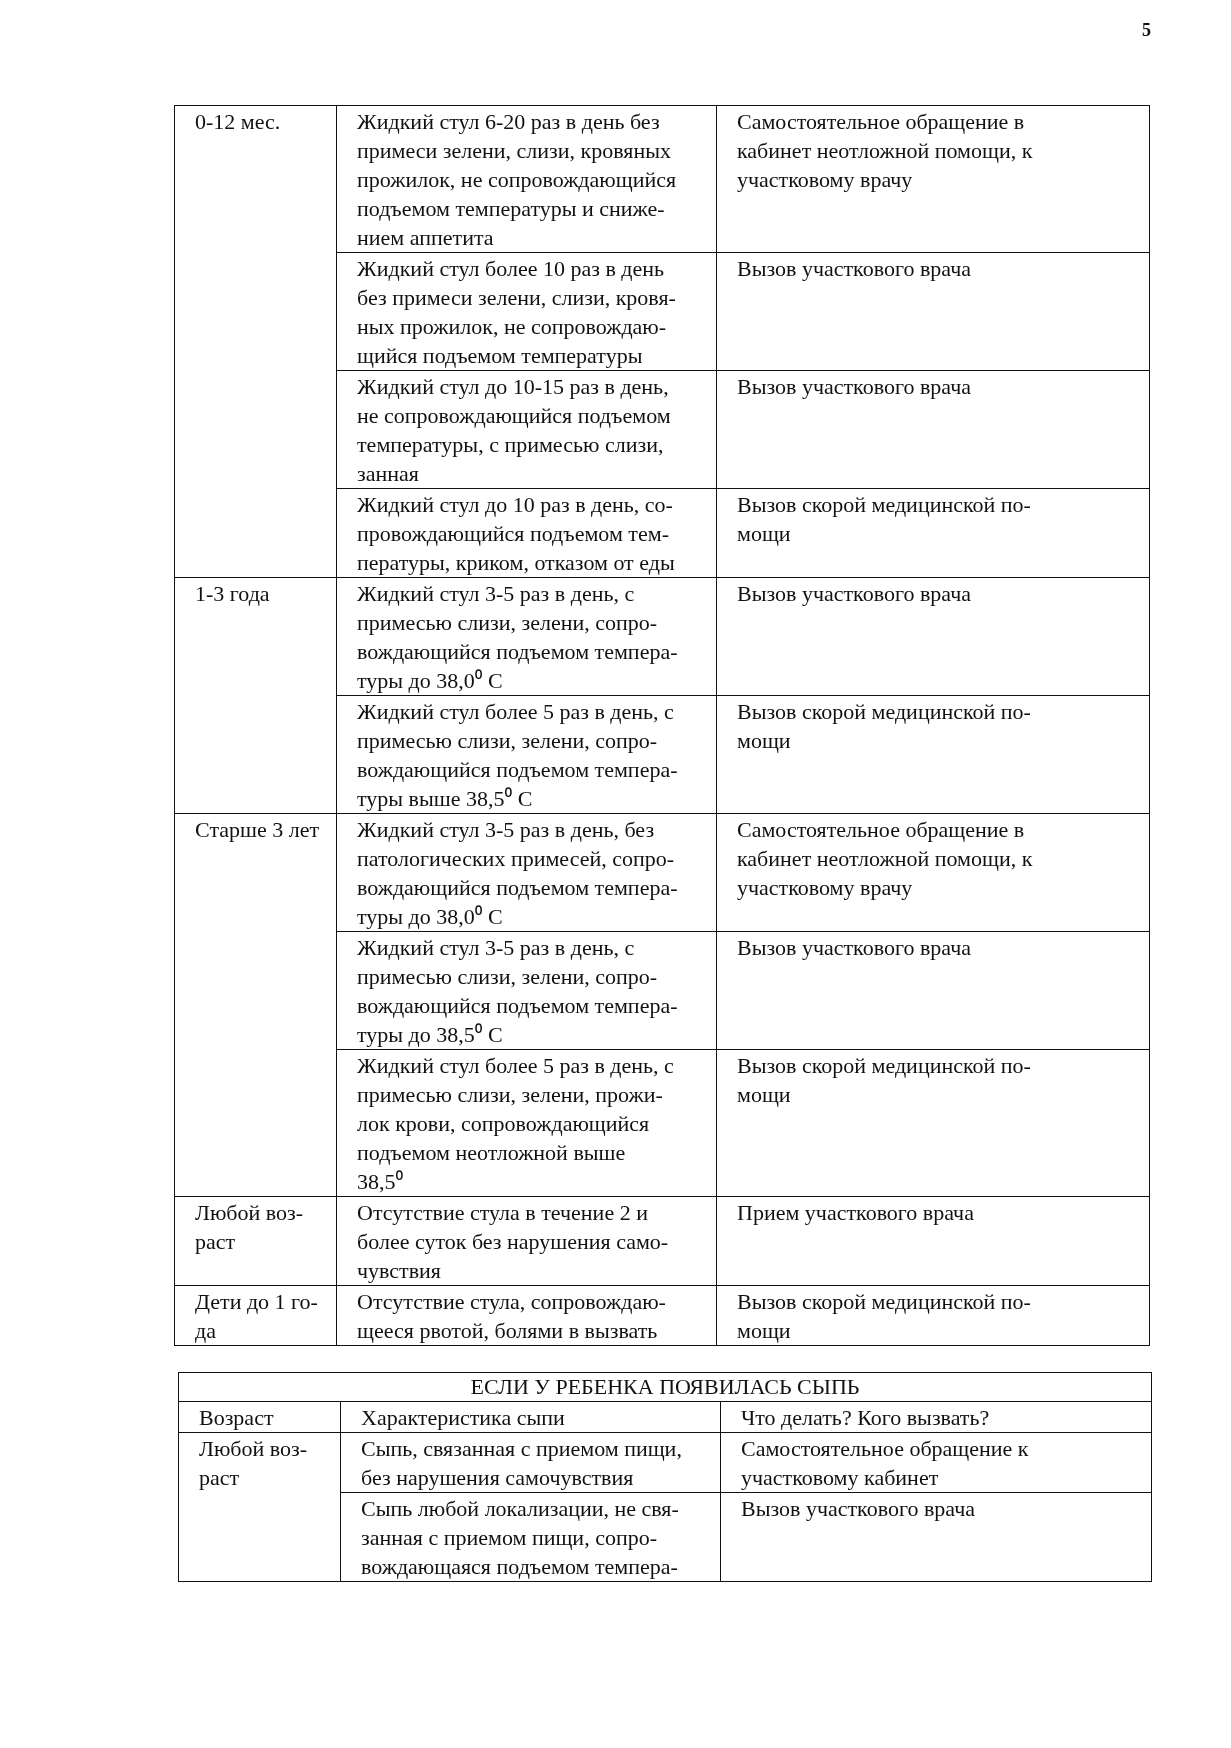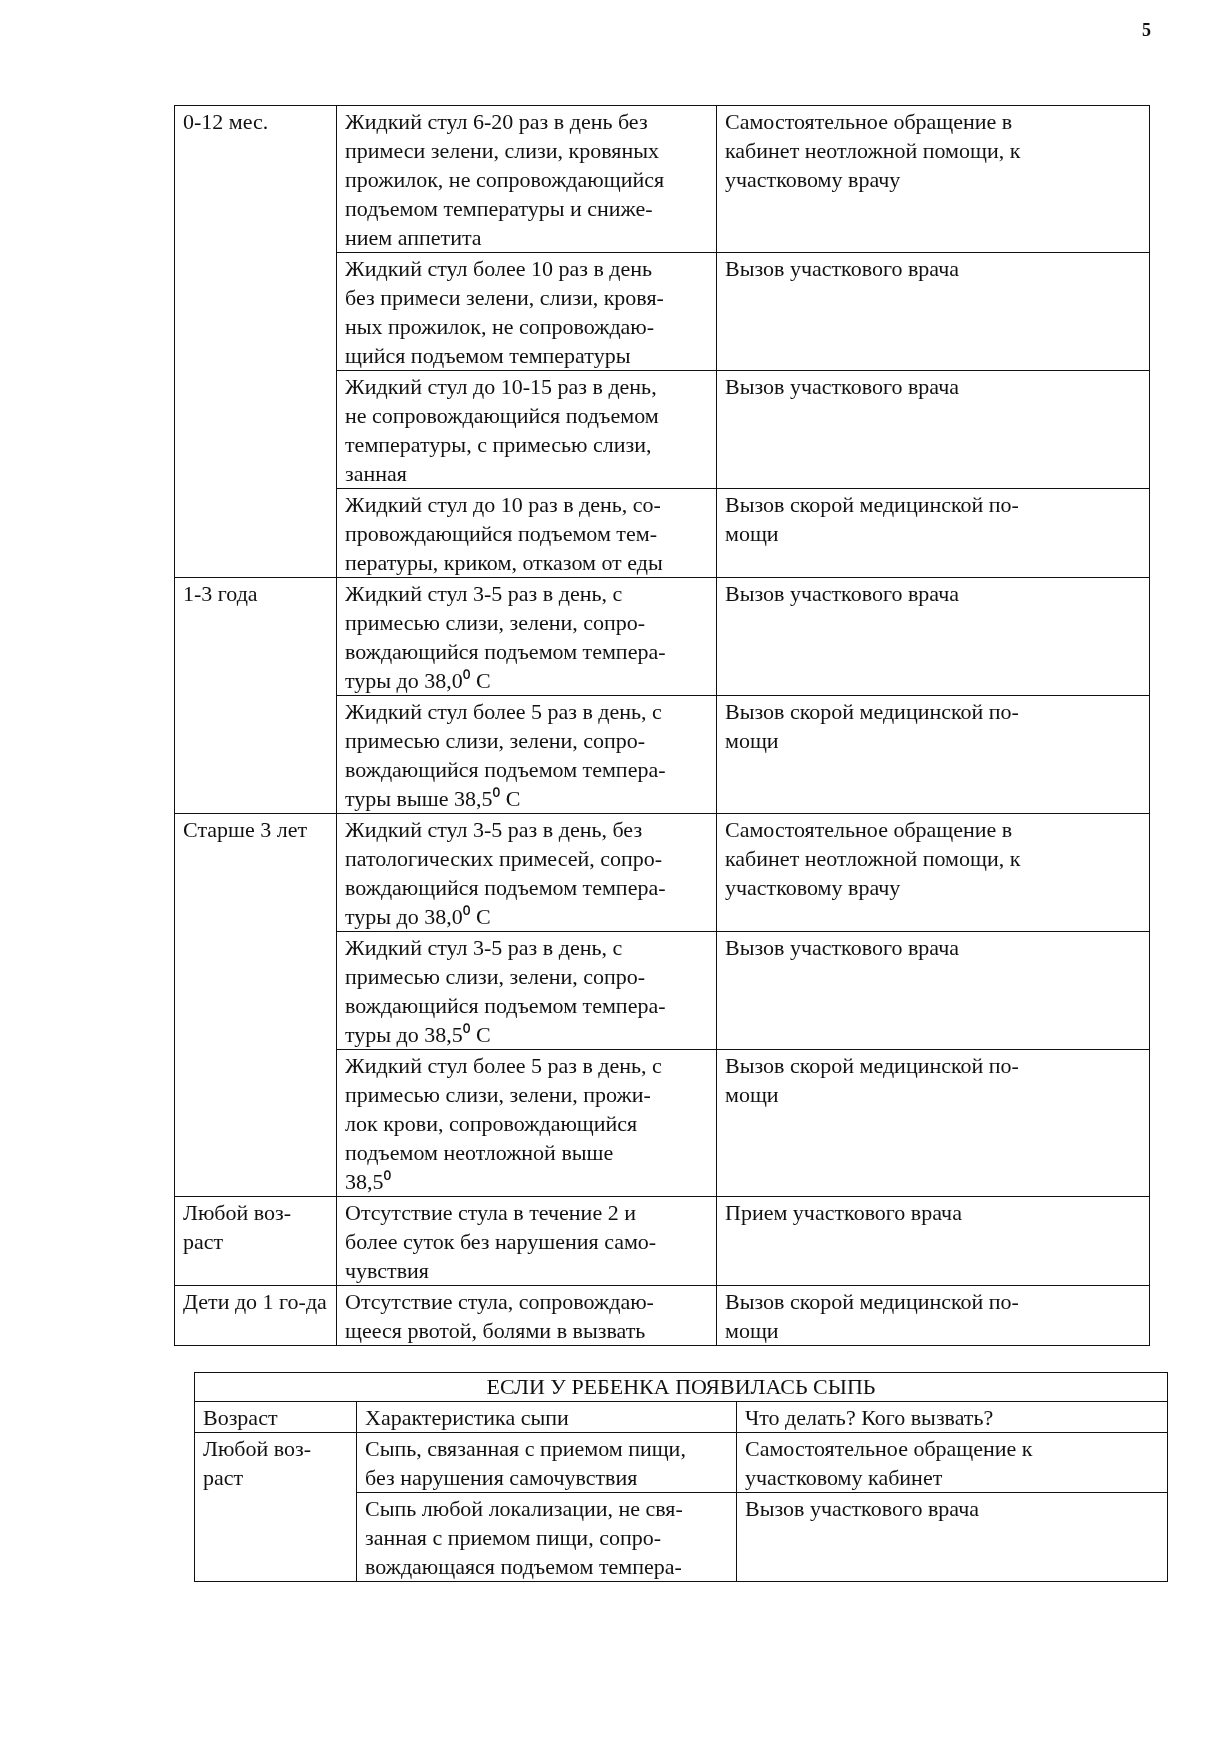--- a/index.html
+++ b/index.html
@@ -1,21 +1,21 @@
 <!DOCTYPE html>
 <html><head>
 <meta charset="utf-8">
 <style>
   html, body { margin:0; padding:0; background:#fff; }
   body { width:1231px; height:1748px; position:relative; font-family:"Liberation Serif", serif; color:#111; }
   .page-num { position:absolute; left:1142px; top:20px; font-size:18px; font-weight:bold; }
   .tbl { position:absolute; border-collapse:collapse; table-layout:fixed; }
-  .tbl td { border:1.5px solid #111; vertical-align:top; padding:1px 6px 0 8px; font-size:22px; line-height:29px; }
+  .tbl td { border:1.5px solid #111; vertical-align:top; padding:1px 6px 0 20px; font-size:22px; line-height:29px; }
   #t1 { left:174px; top:105px; width:976px; }
-  #t2 { left:178px; top:1372px; width:974px;margin-left:16px; }
+  #t2 { left:178px; top:1372px; width:974px; }
   .c1 { width:162px; } .c2 { width:380px; }
   .title { text-align:center; padding:0 !important; line-height:28px !important; }
   .line { display:block; }
 </style>
 </head>
 <body>
 
 <div class="page-num">5</div>
 
 <table class="tbl" id="t1">

